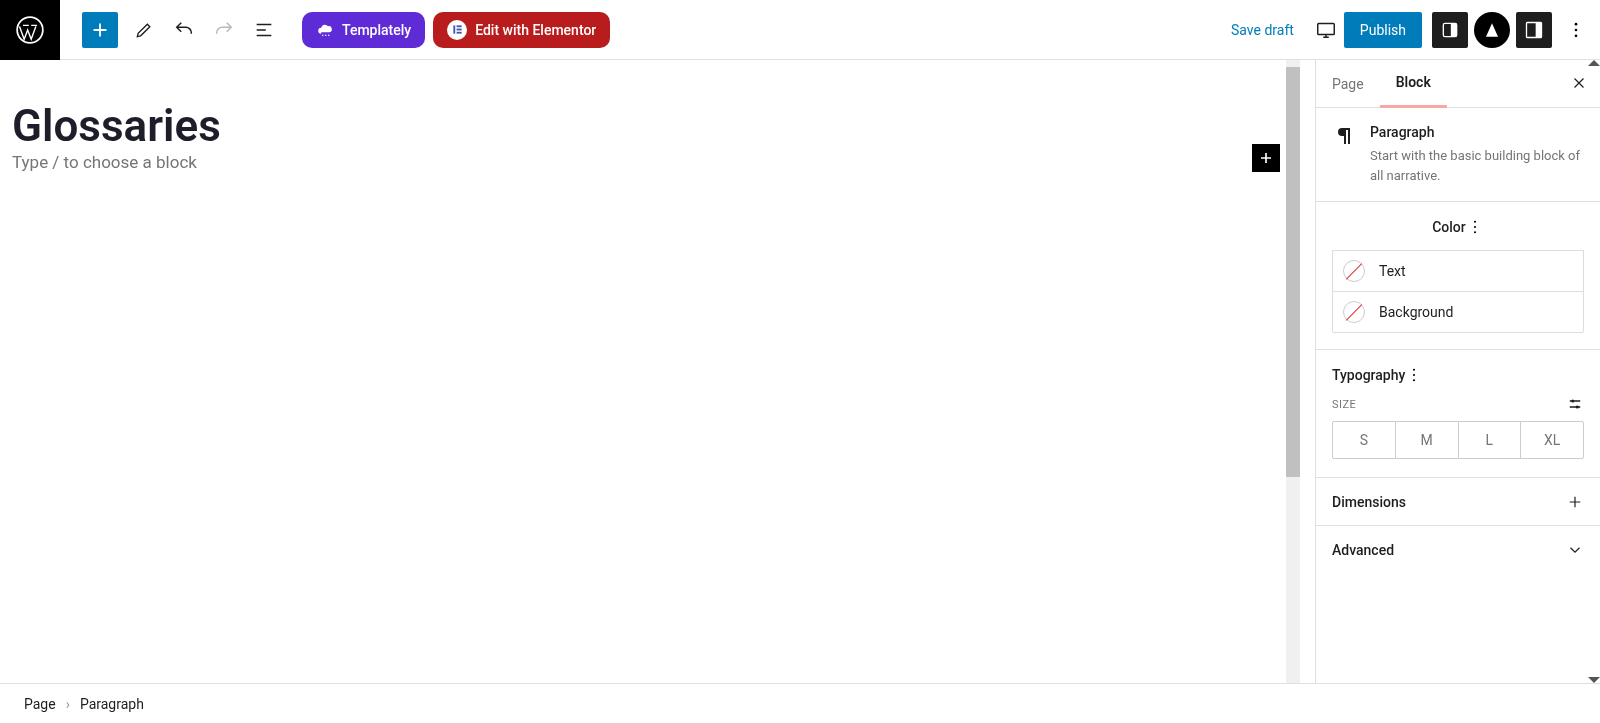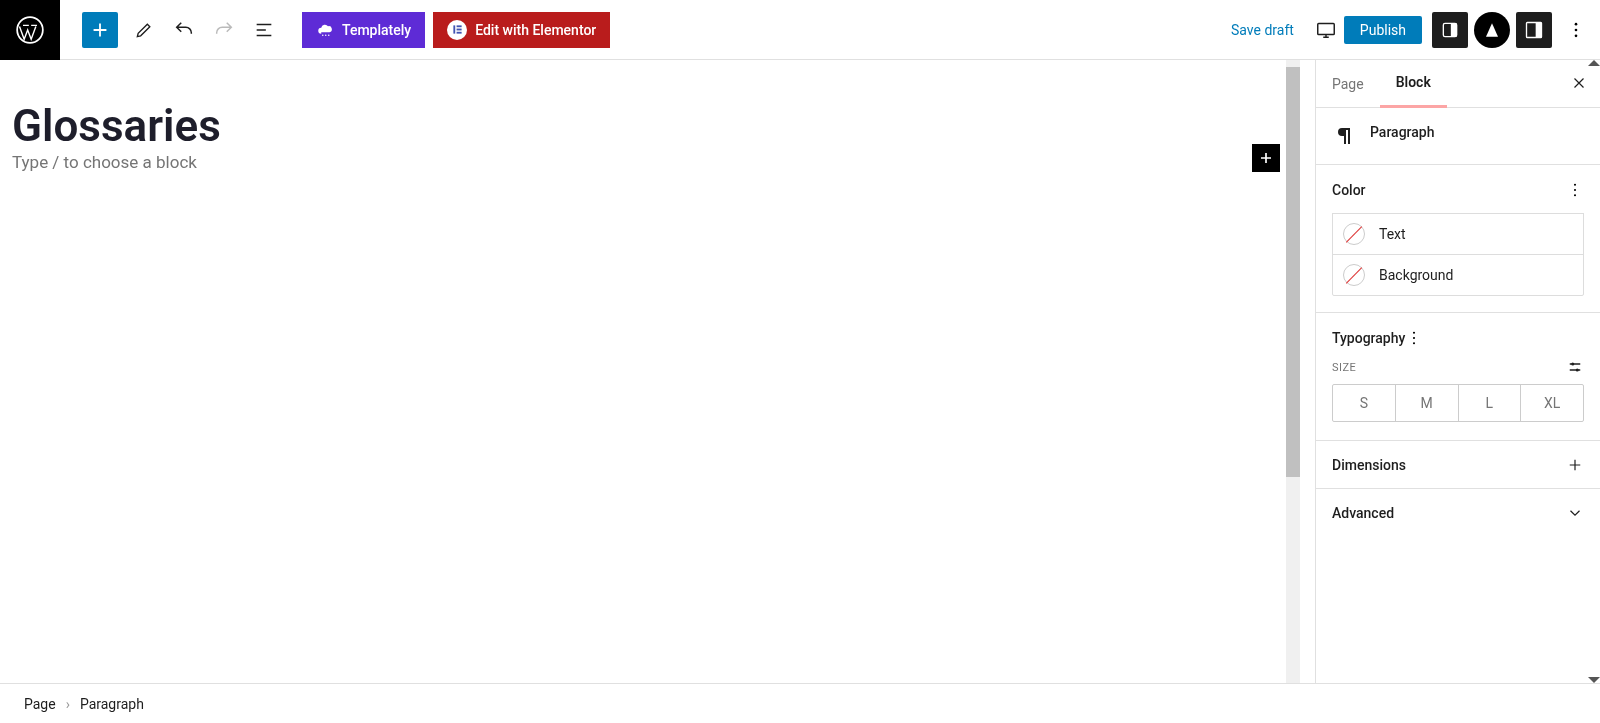--- a/index.html
+++ b/index.html
@@ -4,28 +4,28 @@
   <style>
     *{box-sizing:border-box;margin:0;padding:0}
     body{font-family:-apple-system,BlinkMacSystemFont,"Segoe UI",Roboto,sans-serif;color:#1e1e1e;background:#fff;width:1600px;height:723px;overflow:hidden;position:relative}
     svg{display:block}
     .topbar{height:60px;display:flex;align-items:center;border-bottom:1px solid #e0e0e0}
     .wp-logo{width:60px;height:60px;background:#000;display:flex;align-items:center;justify-content:center}
     .add-block{width:36px;height:36px;background:#007cba;display:flex;align-items:center;justify-content:center;margin-left:22px;border-radius:2px;cursor:pointer}
     .icon-btn{width:36px;height:36px;display:flex;align-items:center;justify-content:center;color:#1e1e1e;cursor:pointer}
     .icon-btn.disabled{opacity:.3}
     .tool-group{display:flex;align-items:center;gap:4px;margin-left:8px}
-    .pill{height:36px;display:flex;align-items:center;gap:8px;padding:0 14px;border-radius:0;cursor:pointer;font-size:14px;font-weight:500}
+    .pill{height:36px;display:flex;align-items:center;gap:8px;padding:0 14px;border-radius:10px;cursor:pointer;font-size:14px;font-weight:500}
     .purple{background:#5e2bd6;color:#fff}
     .indigo{background:#b91c1c;color:#fff}
     .pill-group{display:flex;align-items:center;gap:8px;margin-left:20px}
     .badge{width:20px;height:20px;border-radius:50%;display:flex;align-items:center;justify-content:center}
     .spacer{flex:1}
     .save-draft{color:#007cba;font-size:14px;margin-right:14px;cursor:pointer}
-    .publish{background:#007cba;color:#fff;height:28px;padding:0 16px;display:flex;align-items:center;border-radius:2px;font-size:14px;margin-right:10px;cursor:pointer}
+    .publish{background:#007cba;color:#fff;height:36px;padding:0 16px;display:flex;align-items:center;border-radius:2px;font-size:14px;margin-right:10px;cursor:pointer}
     .right-icons{display:flex;align-items:center;gap:6px;margin-right:6px}
     .sq{width:36px;height:36px;display:flex;align-items:center;justify-content:center;border-radius:2px;cursor:pointer}
     .dark-sq{background:#1e1e1e;color:#fff}
     .black-sq{background:#000;color:#fff;border-radius:50%}
 
     .content{position:absolute;top:60px;left:0;right:300px;bottom:40px;overflow-y:auto}
     .scroll-track{position:absolute;right:0;top:0;bottom:0;width:14px;background:#f0f0f0}
     .scroll-thumb{position:absolute;right:0;top:7px;width:14px;height:410px;background:#c0c0c0}
     .editor{padding:0 12px}
     .title{font-size:44px;font-weight:600;color:#1e1e2b;margin-top:40px}
@@ -36,21 +36,21 @@
     .sidebar{position:absolute;top:60px;right:0;bottom:0;width:285px;border-left:1px solid #e0e0e0;background:#fff;overflow-y:auto}
     .tabs{display:flex;align-items:center;border-bottom:1px solid #e0e0e0;height:48px;position:relative}
     .tab{padding:0 16px;font-size:14px;color:#757575;height:48px;display:flex;align-items:center;cursor:pointer}
     .tab.active{color:#1e1e1e;font-weight:600;border-bottom:3px solid #fca5a5}
     .tab-close{position:absolute;right:12px;top:14px;cursor:pointer}
     .panel{border-bottom:1px solid #e0e0e0;padding:16px}
     .block-info{display:flex;gap:14px}
     .block-desc{flex:1}
     .block-name{font-size:14px;font-weight:500;margin-bottom:6px}
     .block-sub{font-size:13px;color:#757575;line-height:1.5}
-    .panel-head{display:flex;justify-content:space-between;align-items:center;margin-bottom:14px}
+    .panel-head{display:flex;justify-content:center;align-items:center;margin-bottom:14px}
     .panel-title{font-size:14px;font-weight:500}
     .color-item{display:flex;align-items:center;gap:14px;height:42px;border:1px solid #ddd;padding:0 10px;cursor:pointer;font-size:14px}
     .color-item:first-of-type{border-radius:2px 2px 0 0}
     .color-item+ .color-item{margin-top:-1px;border-radius:0 0 2px 2px}
     .swatch{width:22px;height:22px;border-radius:50%;background:#fff;position:relative}
     .swatch::before{content:"";position:absolute;inset:0;border-radius:50%;border:1px solid #ccc}
     .swatch::after{content:"";position:absolute;width:100%;height:1px;background:#d33;top:50%;left:0;transform:rotate(-45deg)}
     .size-label{font-size:11px;color:#757575;text-transform:uppercase;letter-spacing:.5px;display:flex;justify-content:space-between;align-items:center;margin-bottom:8px}
     .size-row{display:flex;border:1px solid #ccc;border-radius:2px;overflow:hidden}
     .size-opt{flex:1;height:36px;display:flex;align-items:center;justify-content:center;font-size:14px;color:#757575;cursor:pointer}
@@ -191,20 +191,21 @@
   </div>
   <div class="panel">
     <div class="block-info">
       <span>
           <svg width="24" height="24" viewBox="0 0 24 24">
             <path d="M14 4h-4a4 4 0 000 8h2v8h2V6h2v14h2V4h-4z" fill="#1e1e1e"></path>
           </svg>
         </span>
       <div class="block-desc">
         <div class="block-name">Paragraph</div>
+        <div class="block-sub">Start with the basic building block of all narrative.</div>
       </div>
     </div>
   </div>
   <div class="panel">
     <div class="panel-head">
       <div class="panel-title">Color</div>
       <span>
           <svg width="18" height="18" viewBox="0 0 24 24">
             <circle cx="12" cy="5" r="1.4"></circle>
             <circle cx="12" cy="12" r="1.4"></circle>

